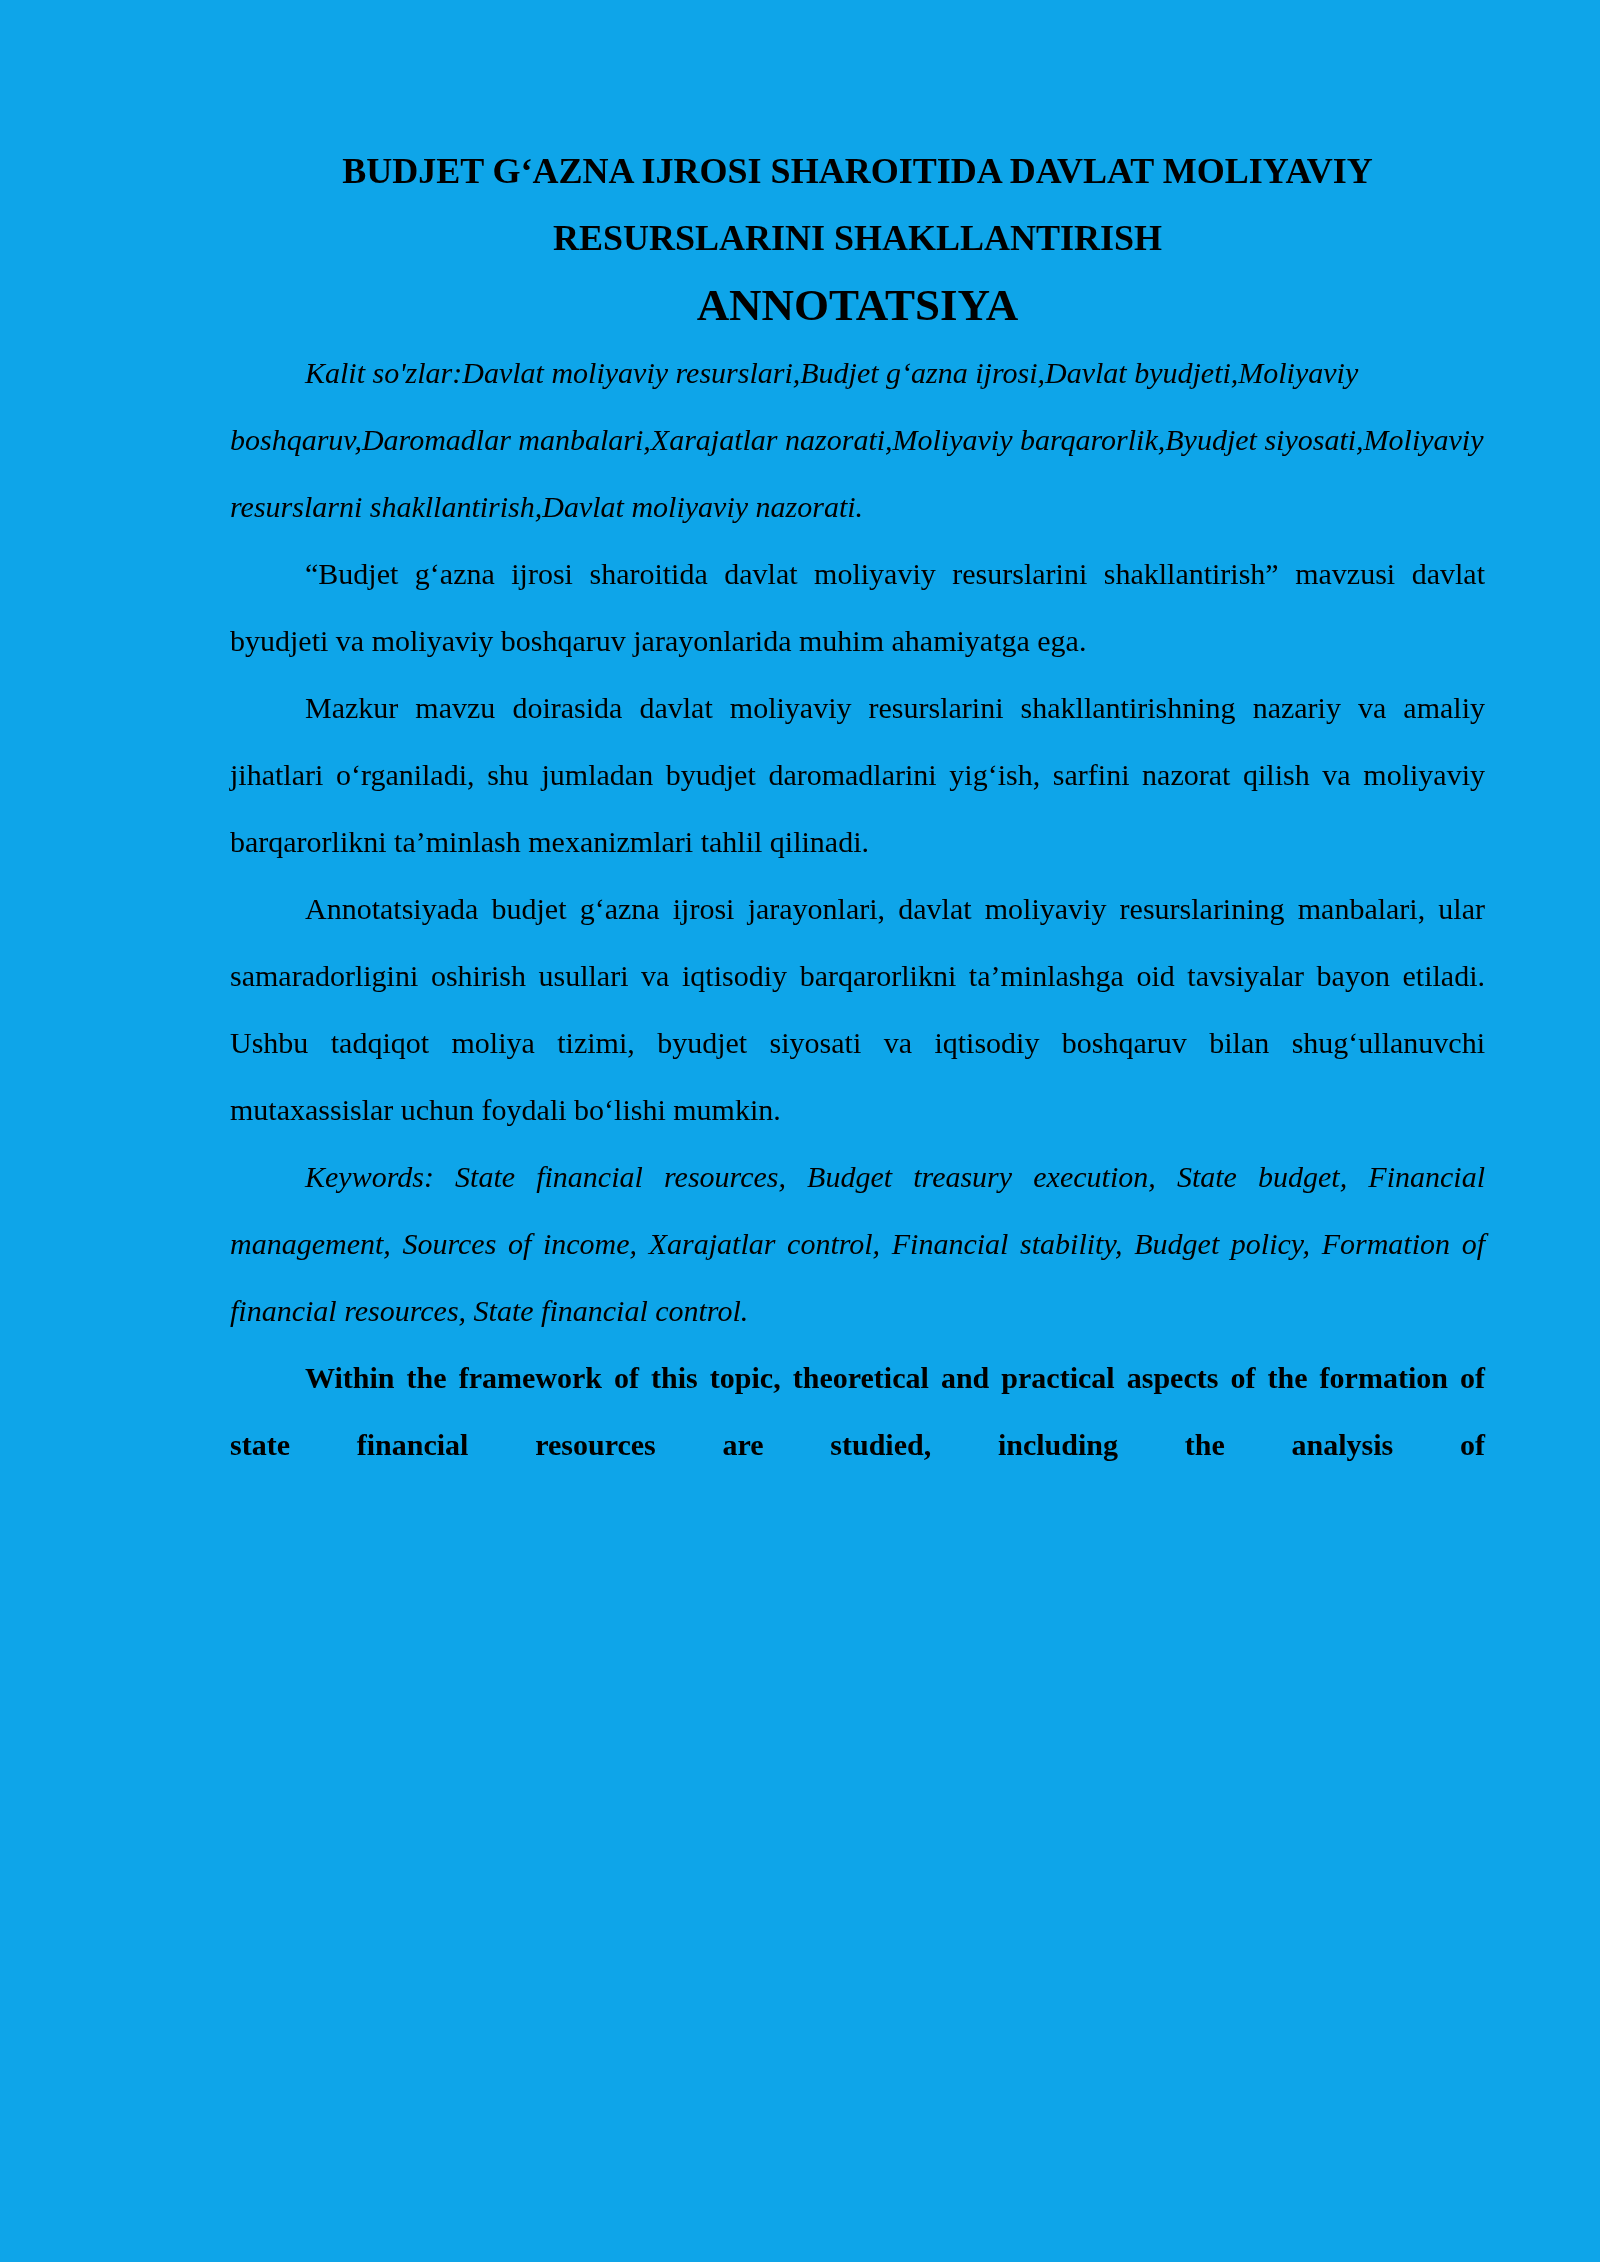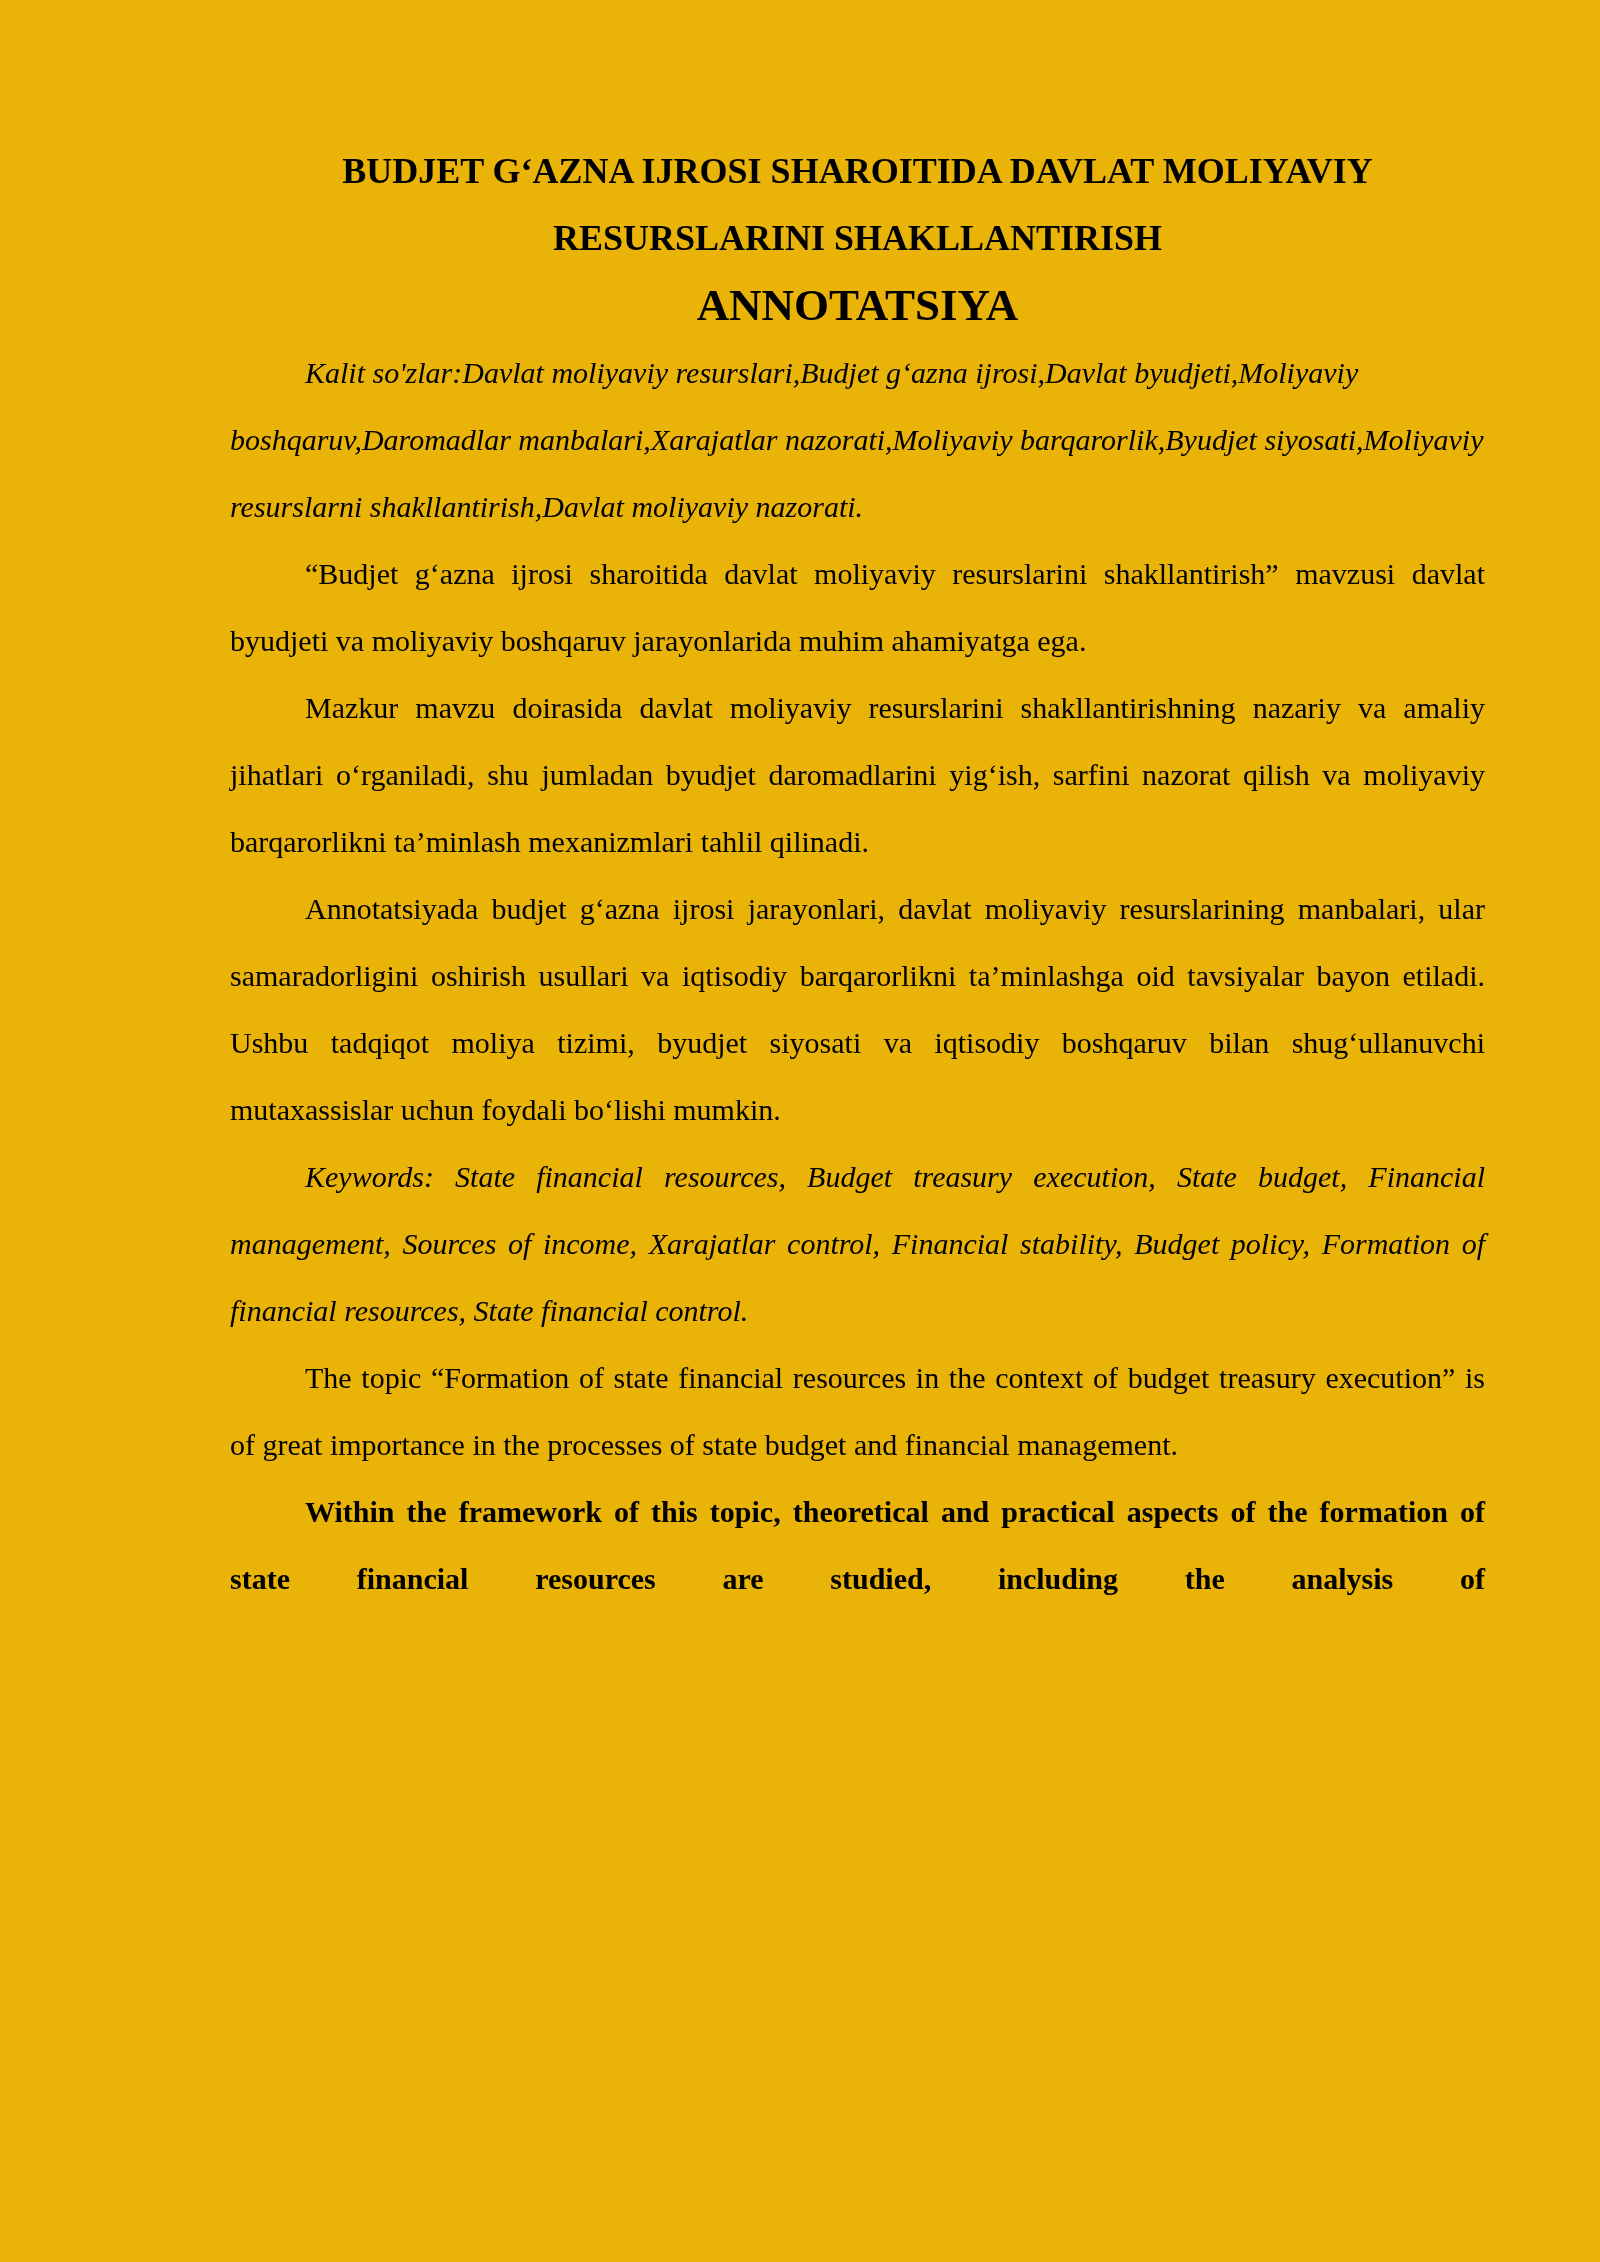--- a/index.html
+++ b/index.html
@@ -4,21 +4,21 @@
 <style>
   html, body {
     margin: 0;
     padding: 0;
     background: #ffffff;
   }
   .page {
     position: relative;
     width: 1600px;
     height: 2262px;
-    background: #eab308;
+    background: #0ea5e9;
     box-sizing: border-box;
     padding: 138px 115px 0 230px;
     font-family: "Liberation Serif", "DejaVu Serif", serif;
     font-size: 30px;
     line-height: 67px;
     color: #000000;
   }
   .page p {
     margin: 0;
     padding: 0;
@@ -65,16 +65,15 @@
 
   <p class="par">“Budjet gʻazna ijrosi sharoitida davlat moliyaviy resurslarini shakllantirish” mavzusi davlat byudjeti va moliyaviy boshqaruv jarayonlarida muhim ahamiyatga ega.</p>
 
   <p class="par">Mazkur mavzu doirasida davlat moliyaviy resurslarini shakllantirishning nazariy va amaliy jihatlari oʻrganiladi, shu jumladan byudjet daromadlarini yigʻish, sarfini nazorat qilish va moliyaviy barqarorlikni ta’minlash mexanizmlari tahlil qilinadi.</p>
 
   <p class="par">Annotatsiyada budjet gʻazna ijrosi jarayonlari, davlat moliyaviy resurslarining manbalari, ular samaradorligini oshirish usullari va iqtisodiy barqarorlikni ta’minlashga oid tavsiyalar bayon etiladi. Ushbu tadqiqot moliya tizimi, byudjet siyosati va iqtisodiy boshqaruv bilan shugʻullanuvchi mutaxassislar uchun foydali boʻlishi mumkin.</p>
 
 
   <p class="kw kw-justify">Keywords: State financial resources, Budget treasury execution, State budget, Financial management, Sources of income, Xarajatlar control, Financial stability, Budget policy, Formation of financial resources, State financial control.</p>
 
-  <p class="par">The topic “Formation of state financial resources in the context of budget treasury execution” is of great importance in the processes of state budget and financial management.</p>
 
   <p class="par continued">Within the framework of this topic, theoretical and practical aspects of the formation of state financial resources are studied, including the analysis of</p>
 </div>
 
 </body></html>

